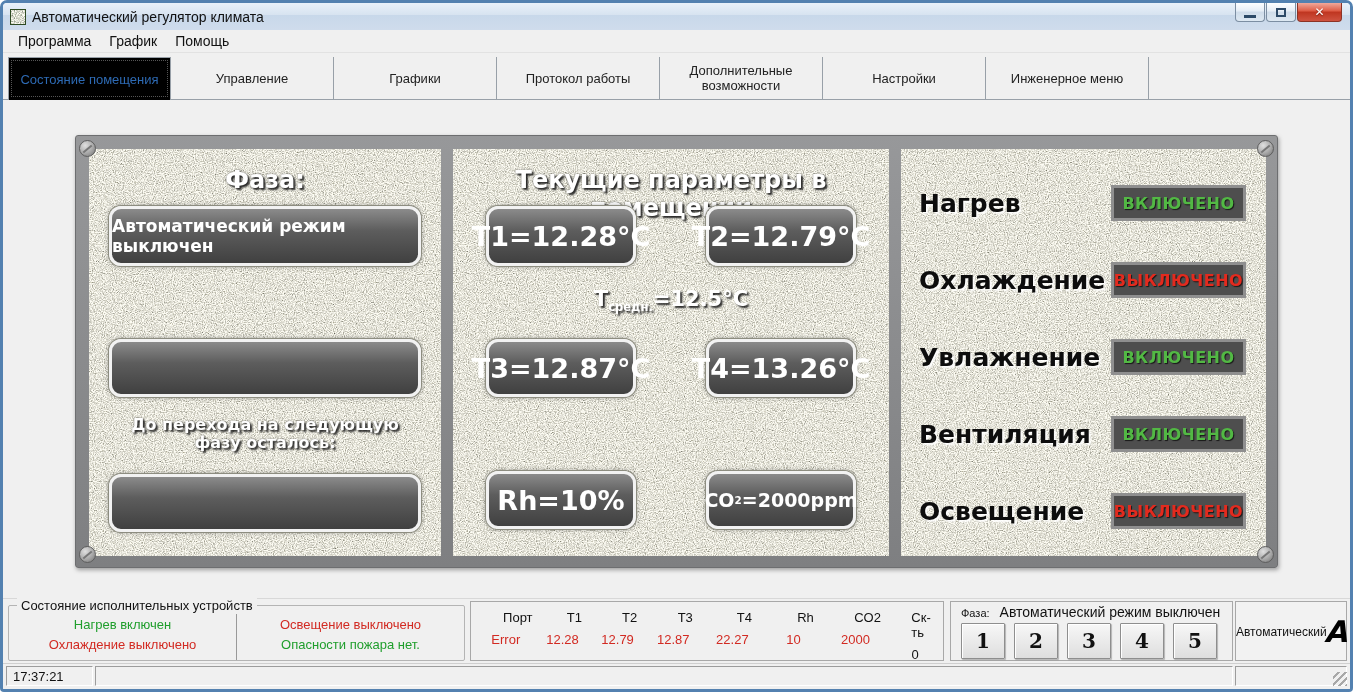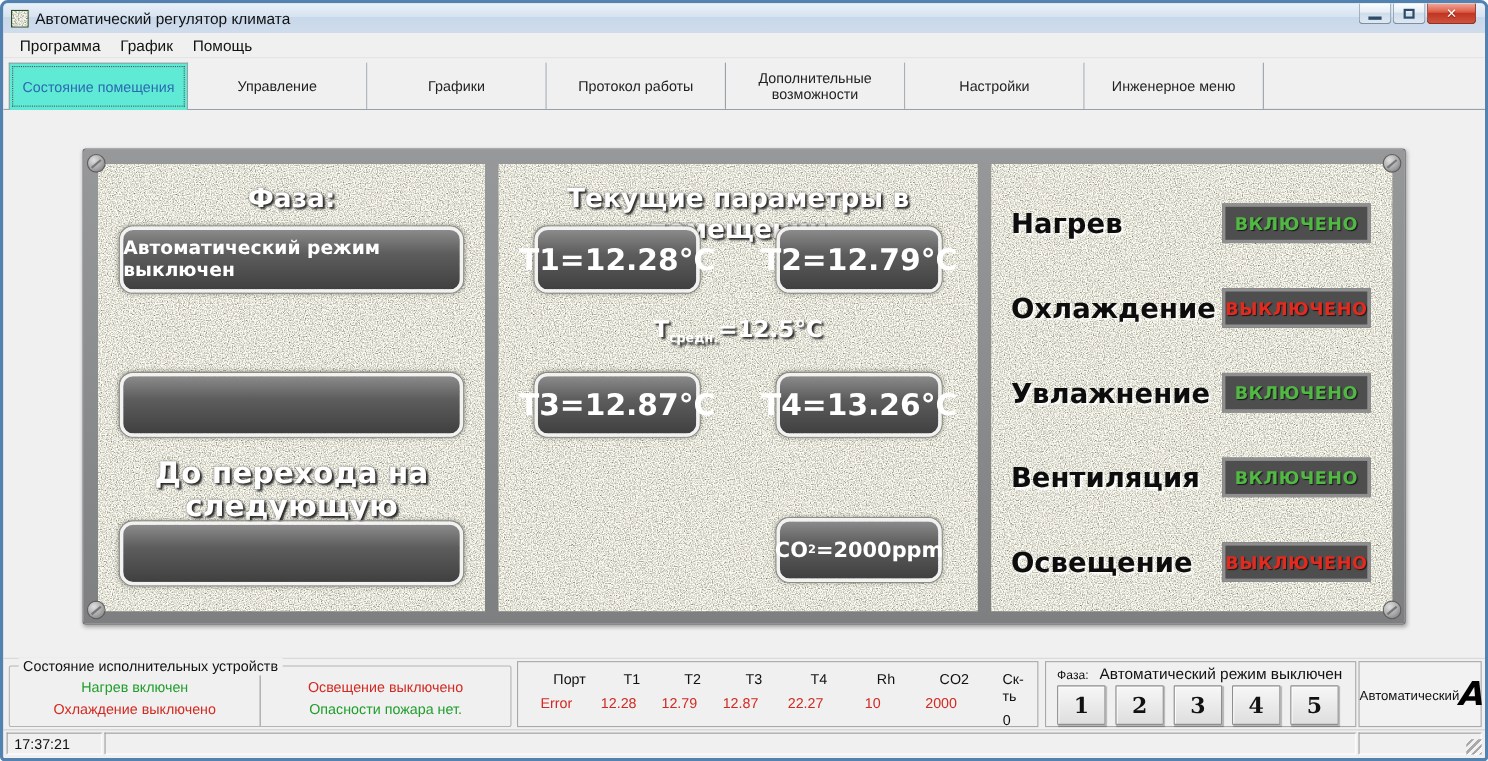--- a/index.html
+++ b/index.html
@@ -43,21 +43,21 @@
 
   
   .tabbar { height:47px; display:flex; align-items:stretch; padding:4px 0 0 5px; border-bottom:1px solid #98a0a8; background:#f0f0f0; }
   .tab {
     width:163px; display:flex; align-items:center; justify-content:center;
     font-size:13px; color:#222; background:#f0f0f0; border-right:1px solid #98a0a8;
     cursor:pointer; text-align:center;
   }
   .tab:first-child { border-left:1px solid #98a0a8; }
   .tab.active {
-    background:#5eead4; color:#2d6ab4; border:1px solid #98a0a8; border-bottom:none;
+    background:#000000; color:#2d6ab4; border:1px solid #98a0a8; border-bottom:none;
     margin-bottom:-1px; outline:1px dotted #555; outline-offset:-4px;
   }
 
   
   .content { position:relative; height:498px; background:#f0f0f0; }
 
   .device {
     position:absolute; left:72px; top:35px; width:1203px; height:433px;
     background:linear-gradient(180deg,#97989a,#7e7f81);
     border:1px solid #6d6e70; border-radius:3px;
@@ -258,21 +258,21 @@
       <div class="noise-panel np-left">
         <svg class="grain-bg" preserveAspectRatio="none">
           <rect width="100%" height="100%" fill="#ccc7a6"></rect>
           <rect width="100%" height="100%" filter="url(#fDark)"></rect>
           <rect width="100%" height="100%" filter="url(#fLight)"></rect>
         </svg>
         <div class="panel-inner">
           <div class="panel-heading" style="top:17px; font-size:24px;">Фаза:</div>
           <div class="dark-box" style="left:20px; right:20px; top:57px; height:60px; font-size:17px;">Автоматический режим выключен</div>
           <div class="dark-box" style="left:20px; right:20px; top:190px; height:58px; font-size:17px;"></div>
-          <div class="panel-heading" style="top:267px; font-size:27px; line-height:1.1;">
+          <div class="panel-heading" style="top:267px; font-size:16px; line-height:1.1;">
             <span>До перехода на следующую</span><br>
             <span>фазу осталось:</span>
           </div>
           <div class="dark-box" style="left:20px; right:20px; top:325px; height:58px; font-size:17px;"></div>
         </div>
       </div>
 
       <div class="noise-panel np-mid">
         <svg class="grain-bg" preserveAspectRatio="none">
           <rect width="100%" height="100%" fill="#ccc7a6"></rect>
@@ -281,20 +281,21 @@
         </svg>
         <div class="panel-inner">
           <div class="panel-heading" style="top:17px; font-size:24px;">Текущие параметры в помещении</div>
           <div class="dark-box value-lg" style="left:33px; top:57px; width:150px; height:60px;">T1=12.28°C</div>
           <div class="dark-box value-lg" style="left:253px; top:57px; width:150px; height:60px;">T2=12.79°C</div>
           <div class="tavg" style="top:138px;">
             <span>Т</span><sub>средн.</sub><span>=12.5°C</span>
           </div>
           <div class="dark-box value-lg" style="left:33px; top:190px; width:150px; height:58px;">T3=12.87°C</div>
           <div class="dark-box value-lg" style="left:253px; top:190px; width:150px; height:58px;">T4=13.26°C</div>
+          <div class="dark-box value-lg" style="left:33px; top:322px; width:150px; height:58px;">Rh=10%</div>
           <div class="dark-box" style="left:253px; top:322px; width:150px; height:58px; font-size:19px;">
             <span>CO</span>
               <sub>2</sub>
               <span>=2000ppm</span>
           </div>
         </div>
       </div>
 
       <div class="noise-panel np-right">
         <svg class="grain-bg" preserveAspectRatio="none">

